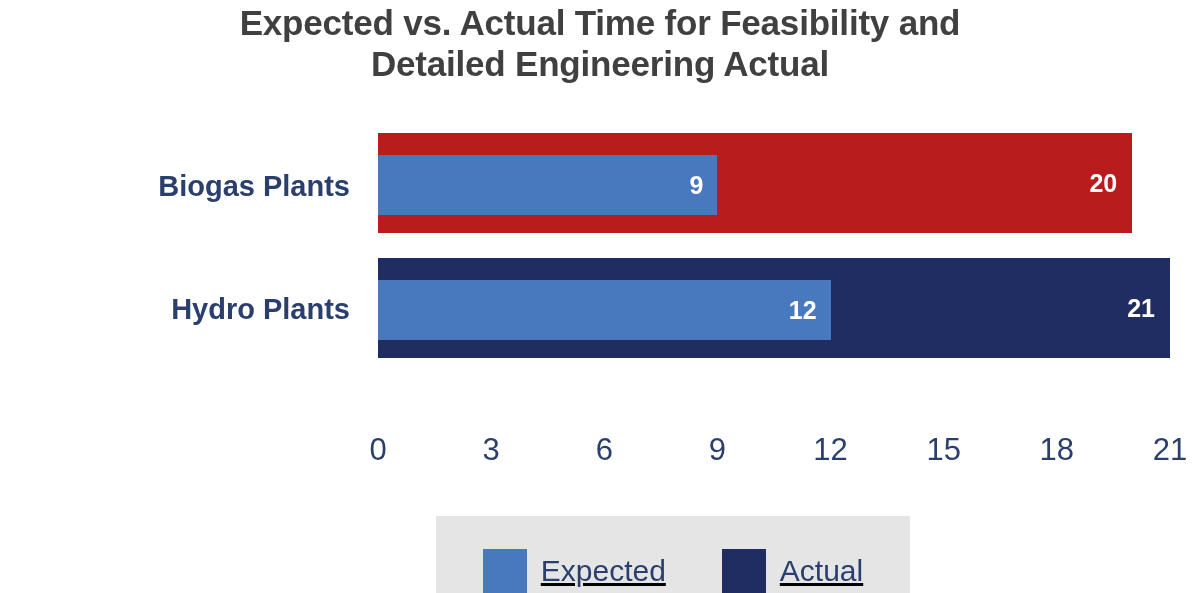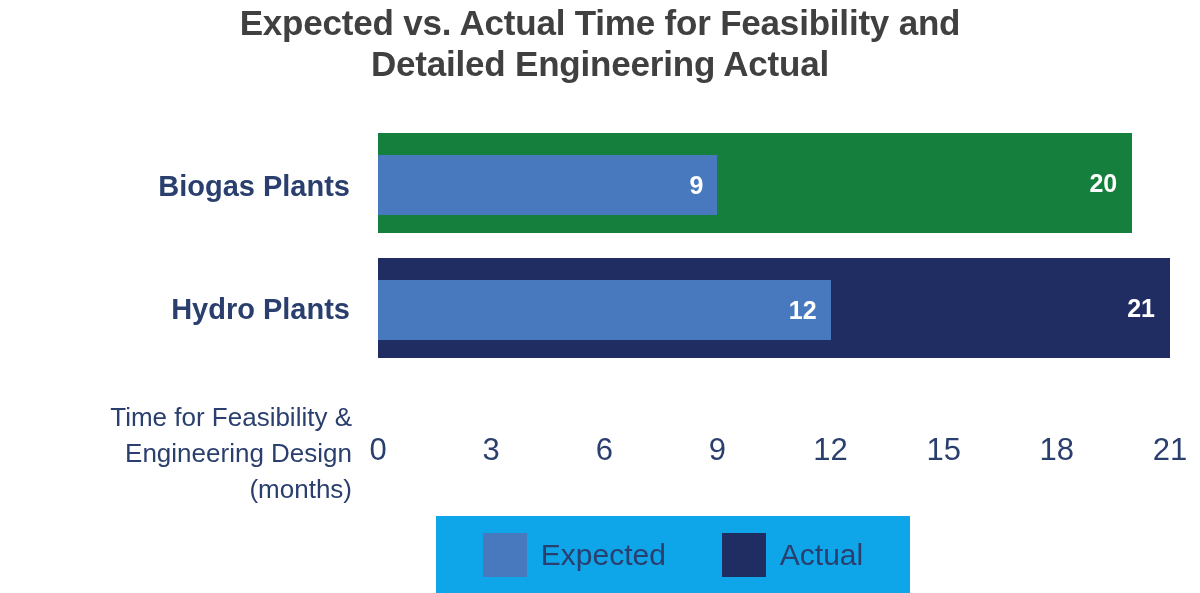--- a/index.html
+++ b/index.html
@@ -120,25 +120,26 @@
     color: #2A3F6E;
   }
 
   
   .legend {
     position: absolute;
     left: 436px;
     top: 516px;
     width: 474px;
     height: 77px;
-    background: #0ea5e9;
+    background: #e5e5e5;
     display: flex;
-    align-items: center;
+    align-items: flex-end;
     justify-content: center;
     gap: 56px;
+    text-decoration: underline;
   }
   .legend-item {
     display: flex;
     align-items: center;
     gap: 14px;
   }
   .legend-swatch {
     width: 44px;
     height: 44px;
     flex: 0 0 auto;
@@ -158,21 +159,21 @@
     <div>Expected vs. Actual Time for Feasibility and</div>
     <div>Detailed Engineering Actual</div>
   </div>
 
   <div class="cat-label cat-0">Biogas Plants</div>
   <div class="cat-label cat-1">Hydro Plants</div>
 
   <div class="plot-area">
 
     <div class="bar-row row-0">
-      <div class="bar-actual" id="bar-actual-0" style="width: 754.286px; background: #15803d;">
+      <div class="bar-actual" id="bar-actual-0" style="width: 754.286px; background: #b91c1c;">
         <span class="bar-label">20</span>
       </div>
       <div class="bar-expected" id="bar-expected-0" style="width: 339.429px; background: rgb(72, 120, 190);">
         <span class="bar-label">9</span>
       </div>
     </div>
 
     <div class="bar-row row-1">
       <div class="bar-actual" id="bar-actual-1" style="width: 792px; background: rgb(31, 45, 98);">
         <span class="bar-label">21</span>
@@ -188,25 +189,20 @@
       <div class="tick" style="left: 0px;">0</div>
       <div class="tick" style="left: 113.143px;">3</div>
       <div class="tick" style="left: 226.286px;">6</div>
       <div class="tick" style="left: 339.429px;">9</div>
       <div class="tick" style="left: 452.571px;">12</div>
       <div class="tick" style="left: 565.714px;">15</div>
       <div class="tick" style="left: 678.857px;">18</div>
       <div class="tick" style="left: 792px;">21</div>
     </div>
 
-  <div class="axis-title">
-    <div>Time for Feasibility &amp;</div>
-    <div>Engineering Design</div>
-    <div>(months)</div>
-  </div>
 
   <div class="legend">
     <div class="legend-item">
       <span class="legend-swatch" id="legend-swatch-0" style="background: rgb(72, 120, 190);"></span>
       <span class="legend-text">Expected</span>
     </div>
     <div class="legend-item">
       <span class="legend-swatch" id="legend-swatch-1" style="background: rgb(31, 45, 98);"></span>
       <span class="legend-text">Actual</span>
     </div>

